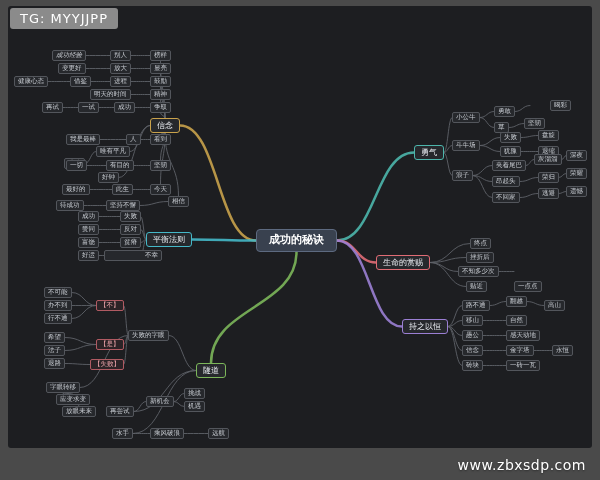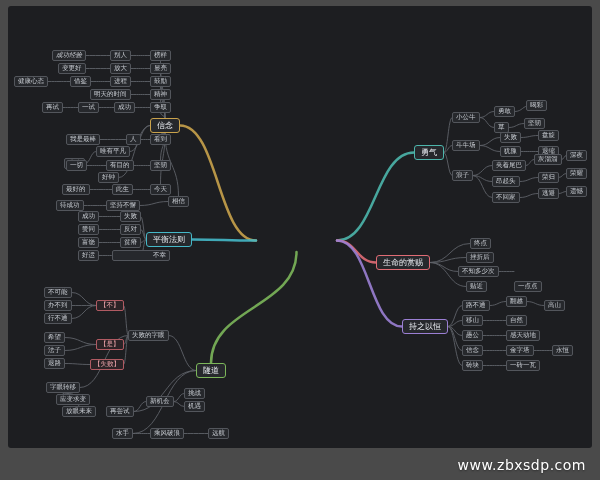--- a/index.html
+++ b/index.html
@@ -122,21 +122,23 @@
       <path d="M 448 326.5 C 455 326.5, 455 320.5, 462 320.5" fill="none" stroke="#5e6268" stroke-width="1" stroke-linecap="round" opacity="0.9"></path>
       <path d="M 483 320.5 C 494.5 320.5, 494.5 320.5, 506 320.5" fill="none" stroke="#5e6268" stroke-width="1" stroke-linecap="round" opacity="0.9"></path>
       <path d="M 448 326.5 C 455 326.5, 455 335.5, 462 335.5" fill="none" stroke="#5e6268" stroke-width="1" stroke-linecap="round" opacity="0.9"></path>
       <path d="M 483 335.5 C 494.5 335.5, 494.5 335.5, 506 335.5" fill="none" stroke="#5e6268" stroke-width="1" stroke-linecap="round" opacity="0.9"></path>
       <path d="M 448 326.5 C 455 326.5, 455 350.5, 462 350.5" fill="none" stroke="#5e6268" stroke-width="1" stroke-linecap="round" opacity="0.9"></path>
       <path d="M 483 350.5 C 494.5 350.5, 494.5 350.5, 506 350.5" fill="none" stroke="#5e6268" stroke-width="1" stroke-linecap="round" opacity="0.9"></path>
       <path d="M 534 350.5 C 543 350.5, 543 350.5, 552 350.5" fill="none" stroke="#5e6268" stroke-width="1" stroke-linecap="round" opacity="0.9"></path>
       <path d="M 448 326.5 C 455 326.5, 455 365.5, 462 365.5" fill="none" stroke="#5e6268" stroke-width="1" stroke-linecap="round" opacity="0.9"></path>
       <path d="M 483 365.5 C 494.5 365.5, 494.5 365.5, 506 365.5" fill="none" stroke="#5e6268" stroke-width="1" stroke-linecap="round" opacity="0.9"></path>
     </svg>
+  <div class="wm-top">TG: MYYJJPP</div>
   <div class="wm-bottom">www.zbxsdp.com</div>
+<div class="node center" style="left: 256px; top: 229px;">成功的秘诀</div>
     <div class="node branch" style="left: 150px; top: 118px; border-color: rgb(201, 162, 75);">信念</div>
     <div class="node branch" style="left: 146px; top: 232px; border-color: rgb(69, 184, 200);">平衡法则</div>
     <div class="node branch" style="left: 196px; top: 363px; border-color: rgb(124, 182, 90);">隧道</div>
     <div class="node branch" style="left: 414px; top: 145px; border-color: rgb(77, 182, 172);">勇气</div>
     <div class="node branch" style="left: 376px; top: 255px; border-color: rgb(224, 108, 117);">生命的赏赐</div>
     <div class="node branch" style="left: 402px; top: 319px; border-color: rgb(155, 127, 212);">持之以恒</div>
     <div class="node leaf" style="left: 150px; top: 50px;">榜样</div>
     <div class="node leaf" style="left: 110px; top: 50px;">别人</div>
     <div class="node leaf" style="left: 52px; top: 50px; font-style: italic;">成功经验</div>
     <div class="node leaf" style="left: 150px; top: 63px;">显亮</div>
@@ -166,21 +168,21 @@
     <div class="node leaf" style="left: 62px; top: 184px;">最好的</div>
     <div class="node leaf" style="left: 168px; top: 196px;">相信</div>
     <div class="node leaf" style="left: 106px; top: 200px;">坚持不懈</div>
     <div class="node leaf" style="left: 56px; top: 200px;">待成功</div>
     <div class="node leaf" style="left: 120px; top: 211px;">失败</div>
     <div class="node leaf" style="left: 78px; top: 211px;">成功</div>
     <div class="node leaf" style="left: 120px; top: 224px;">反对</div>
     <div class="node leaf" style="left: 78px; top: 224px;">赞同</div>
     <div class="node leaf" style="left: 120px; top: 237px;">贫瘠</div>
     <div class="node leaf" style="left: 78px; top: 237px;">富饶</div>
-    <div class="node leaf" style="left: 112px; top: 250px; padding-left: 40px;">不幸</div>
+    <div class="node leaf" style="left: 104px; top: 250px; padding-left: 40px;">不幸</div>
     <div class="node leaf" style="left: 78px; top: 250px;">好运</div>
     <div class="node leaf" style="left: 128px; top: 330px;">失败的字眼</div>
     <div class="node tag" style="left: 96px; top: 300px;">【不】</div>
     <div class="node leaf" style="left: 44px; top: 287px;">不可能</div>
     <div class="node leaf" style="left: 44px; top: 300px;">办不到</div>
     <div class="node leaf" style="left: 44px; top: 313px;">行不通</div>
     <div class="node tag" style="left: 96px; top: 339px;">【是】</div>
     <div class="node leaf" style="left: 44px; top: 332px;">希望</div>
     <div class="node leaf" style="left: 44px; top: 345px;">法子</div>
     <div class="node tag" style="left: 90px; top: 359px;">【失败】</div>
@@ -190,21 +192,21 @@
     <div class="node leaf" style="left: 62px; top: 406px;">放眼未来</div>
     <div class="node leaf" style="left: 106px; top: 406px;">再尝试</div>
     <div class="node leaf" style="left: 146px; top: 396px;">新机会</div>
     <div class="node leaf" style="left: 184px; top: 388px;">挑战</div>
     <div class="node leaf" style="left: 184px; top: 401px;">机遇</div>
     <div class="node leaf" style="left: 112px; top: 428px;">水手</div>
     <div class="node leaf" style="left: 150px; top: 428px;">乘风破浪</div>
     <div class="node leaf" style="left: 208px; top: 428px;">远航</div>
     <div class="node leaf" style="left: 452px; top: 112px;">小公牛</div>
     <div class="node leaf" style="left: 494px; top: 106px;">勇敢</div>
-    <div class="node leaf" style="left: 526px; top: 100px;">喝彩</div>
+    <div class="node leaf" style="left: 550px; top: 100px;">喝彩</div>
     <div class="node leaf" style="left: 494px; top: 122px;">草</div>
     <div class="node leaf" style="left: 524px; top: 118px;">坚韧</div>
     <div class="node leaf" style="left: 452px; top: 140px;">斗牛场</div>
     <div class="node leaf" style="left: 500px; top: 132px;">失败</div>
     <div class="node leaf" style="left: 538px; top: 130px;">盘旋</div>
     <div class="node leaf" style="left: 500px; top: 146px;">犹豫</div>
     <div class="node leaf" style="left: 538px; top: 146px;">退缩</div>
     <div class="node leaf" style="left: 452px; top: 170px;">浪子</div>
     <div class="node leaf" style="left: 492px; top: 160px;">夹着尾巴</div>
     <div class="node leaf" style="left: 534px; top: 154px;">灰溜溜</div>

